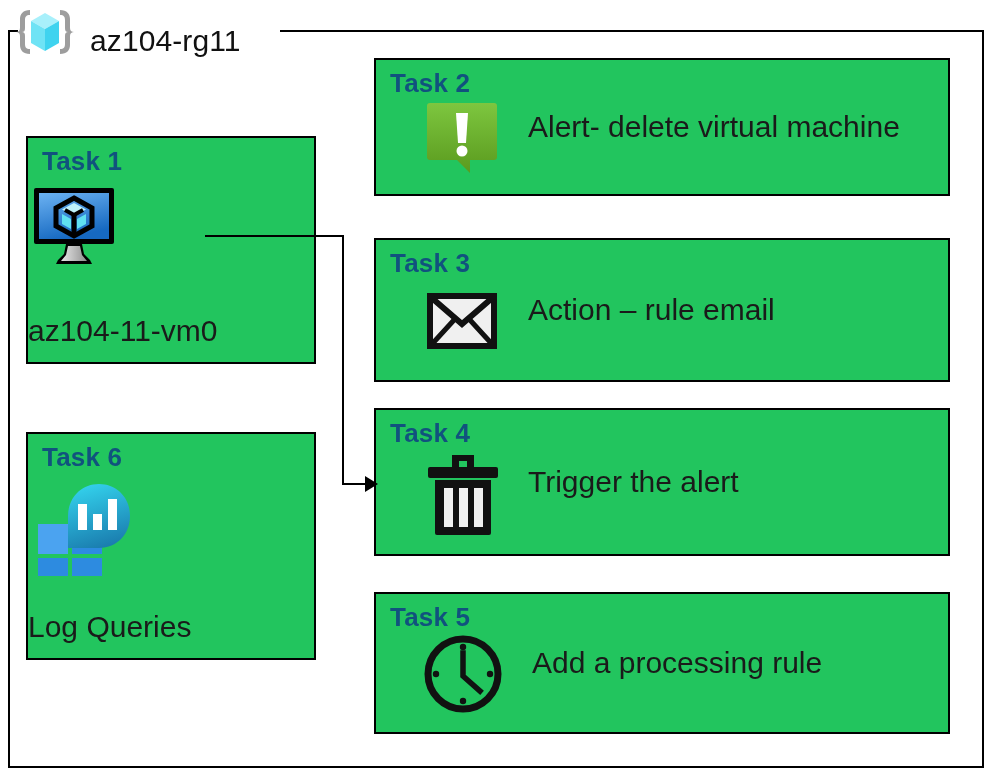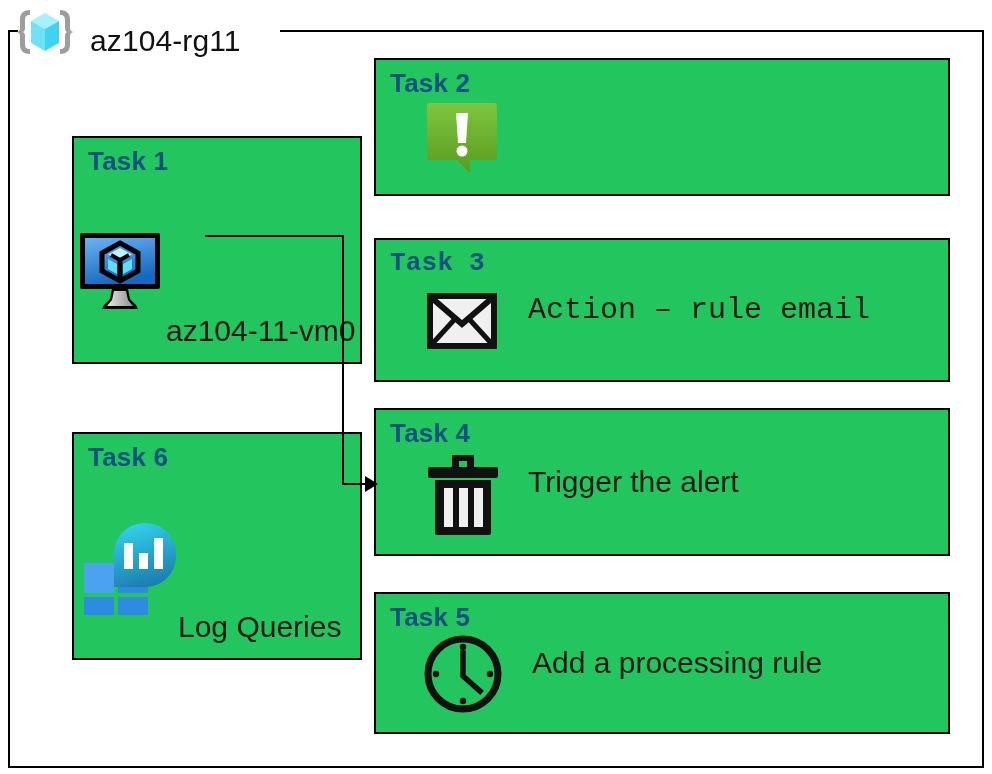--- a/index.html
+++ b/index.html
@@ -20,34 +20,34 @@
             letter-spacing:.1px;}
 
   
   .card{position:absolute;box-sizing:border-box;background:#22c55e;
         border:2.5px solid #000;}
   .card-label{position:absolute;left:14px;top:8px;font-size:26px;
               font-weight:bold;color:#11527e;letter-spacing:.2px;}
   .card-text{font-size:30px;color:#1a1a1a;white-space:nowrap;}
 
   
-  .card.vcard{display:flex;align-items:center;margin-left:46px;}
+  .card.vcard{display:flex;flex-direction:column;align-items:flex-start;}
   .vcard .ic{margin-top:46px;}
   .vcard .card-text{margin-top:auto;margin-bottom:14px;}
 
   
   .card.hcard{display:flex;align-items:center;padding-left:22px;}
   .hcard .ic{flex:none;}
   .hcard .card-text{margin-left:28px;}
 
   
   #card-task1{left:26px;  top:136px; width:290px; height:228px;}
   #card-task6{left:26px;  top:432px; width:290px; height:228px;}
   #card-task2{left:374px; top:58px;  width:576px; height:138px;}
-  #card-task3{left:374px; top:238px; width:576px; height:144px;font-family:Liberation Mono, monospace;}
+  #card-task3{left:374px; top:238px; width:576px; height:144px;}
   #card-task4{left:374px; top:408px; width:576px; height:148px;}
   #card-task5{left:374px; top:592px; width:576px; height:142px;}
 
   
   #connector{position:absolute;left:0;top:0;width:992px;height:774px;
              pointer-events:none;}
 
   .ic{position:relative;display:block;}
 </style>
 </head>
@@ -147,20 +147,21 @@
           <stop offset="0" stop-color="#7dc63f"></stop>
           <stop offset="1" stop-color="#5a9a1e"></stop>
         </linearGradient>
       </defs>
       <path d="M3 6 A3 3 0 0 1 6 3 L70 3 A3 3 0 0 1 73 6 L73 57 A3 3 0 0 1 70 60
                L46 60 L46 73 L33 60 L6 60 A3 3 0 0 1 3 57 Z" fill="url(#alertGrad)"></path>
       <path d="M32 13 L44 13 L42 43 L34 43 Z" fill="#ffffff"></path>
       <circle cx="38" cy="51" r="5.5" fill="#ffffff"></circle>
     </svg>
   </span>
+  <span class="card-text">Alert- delete virtual machine</span>
 </div>
 
 <div id="card-task3" class="card hcard">
   <span class="card-label">Task 3</span>
   <span class="ic" style="margin-left:26px;margin-top:26px;">
     <svg width="76" height="62" viewBox="0 0 76 62" xmlns="http://www.w3.org/2000/svg">
       <rect x="3" y="3" width="70" height="56" fill="#111"></rect>
       <rect x="9" y="9" width="58" height="44" fill="#f0f0f0"></rect>
       <path d="M9 9 L38 34 L67 9" fill="none" stroke="#111" stroke-width="6"></path>
       <path d="M9 53 L30 30 M67 53 L46 30" fill="none" stroke="#111" stroke-width="5"></path>

